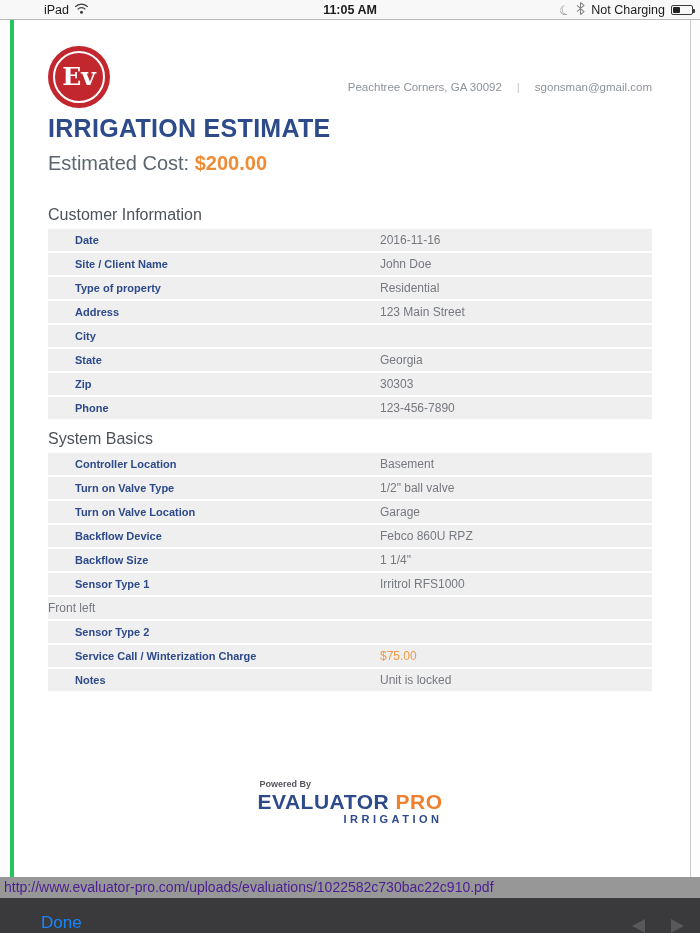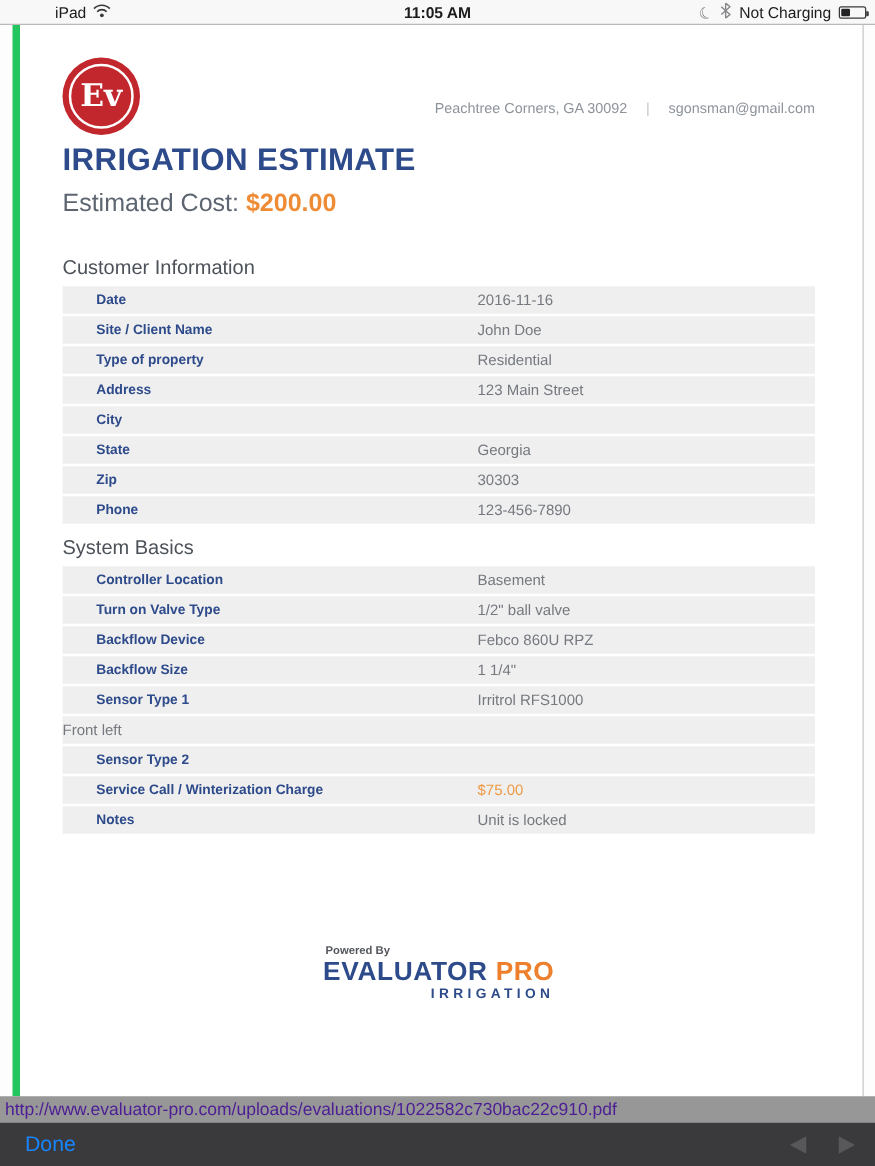--- a/index.html
+++ b/index.html
@@ -16,21 +16,21 @@
   .moon-glyph { color:#85858a; font-size:13px; line-height:1; transform:rotate(-18deg); }
   .battery { width:22px; height:10px; border:1px solid #3a3a3c; border-radius:2px;
     position:relative; display:flex; align-items:center; padding:1px; }
   .battery-fill { width:38%; height:100%; background:#232325; border-radius:1px; }
   .battery-nub { position:absolute; right:-3px; top:2.5px; width:2px; height:4px;
     background:#3a3a3c; border-radius:0 1px 1px 0; }
 
   
   .viewer { position:absolute; top:20px; left:0; width:700px; height:857px; background:#fdfdfd; }
   .page { position:absolute; left:10px; top:0; width:681px; height:857px; background:#fff;
-    border-left:6px solid #22c55e; border-right:1px solid #c7c7c7; }
+    border-left:4px solid #22c55e; border-right:1px solid #c7c7c7; }
   .page-content { padding:0 38px 0 34px; }
 
   .header-row { display:flex; justify-content:space-between; margin-top:26px; }
   .ev-logo { width:62px; height:62px; background:#c1272d; border-radius:50%; position:relative;
     flex:0 0 auto; }
   .ev-ring { position:absolute; left:5px; top:5px; right:5px; bottom:5px;
     border:2px solid #fff; border-radius:50%; }
   .ev-text { position:absolute; left:0; top:0; width:100%; height:100%; display:flex;
     align-items:center; justify-content:center; color:#fff; font-family:"DejaVu Serif", serif;
     font-weight:bold; font-size:25px; padding-bottom:2px; }
@@ -55,21 +55,21 @@
   .brand-line { font-size:21px; font-weight:bold; letter-spacing:0.5px; margin-top:1px; }
   .brand-primary { color:#2d4a8a; }
   .brand-accent { color:#ee7f2c; }
   .brand-sub { font-size:11px; font-weight:bold; color:#2d4a8a; letter-spacing:3.5px;
     text-align:right; margin-top:-1px; }
 
   
   .url-bar { position:absolute; top:877px; left:0; width:700px; height:21px; background:#979797;
     color:#4c1d95; font-size:14px; line-height:21px; padding-left:4px; white-space:nowrap; overflow:hidden; }
   .toolbar { position:absolute; top:898px; left:0; width:700px; height:35px; background:#3a3a3c;
-    display:flex; align-items:center; }
+    display:flex; align-items:flex-end;padding-left:21px; }
   .done-button { color:#1785fc; font-size:17px; margin-left:20px; cursor:pointer; }
   .nav-arrows { margin-left:auto; display:flex; align-items:center; gap:26px; margin-right:16px; }
   .arrow-left { width:0; height:0; border-top:7px solid transparent; border-bottom:7px solid transparent;
     border-right:13px solid #58585b; }
   .arrow-right { width:0; height:0; border-top:7px solid transparent; border-bottom:7px solid transparent;
     border-left:13px solid #58585b; }
 </style>
 </head>
 <body>
 
@@ -164,20 +164,24 @@
           <div class="info-table">
             <div class="info-row">
               <div class="row-label">Controller Location</div>
               <div class="row-value">Basement</div>
             </div>
             <div class="info-row">
               <div class="row-label">Turn on Valve Type</div>
               <div class="row-value">1/2" ball valve</div>
             </div>
             <div class="info-row">
+              <div class="row-label">Turn on Valve Location</div>
+              <div class="row-value">Garage</div>
+            </div>
+            <div class="info-row">
               <div class="row-label">Backflow Device</div>
               <div class="row-value">Febco 860U RPZ</div>
             </div>
             <div class="info-row">
               <div class="row-label">Backflow Size</div>
               <div class="row-value">1 1/4"</div>
             </div>
             <div class="info-row">
               <div class="row-label">Sensor Type 1</div>
               <div class="row-value">Irritrol RFS1000</div>

